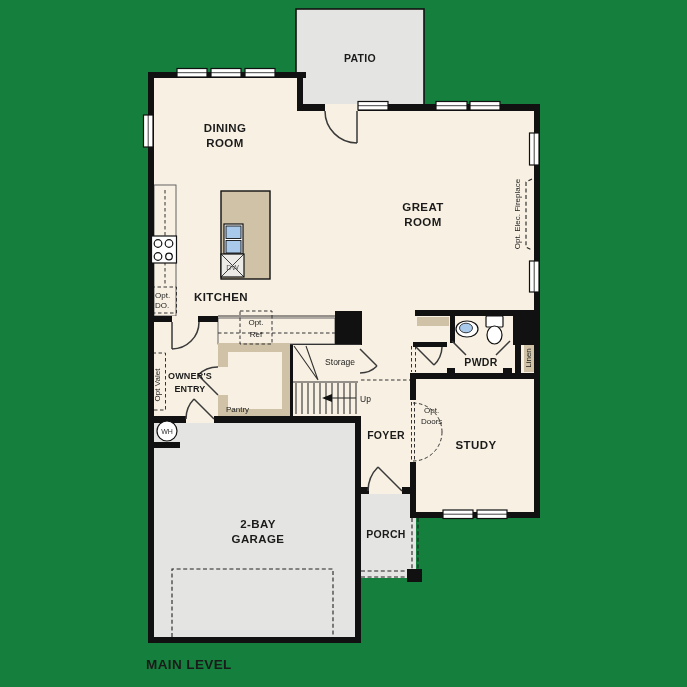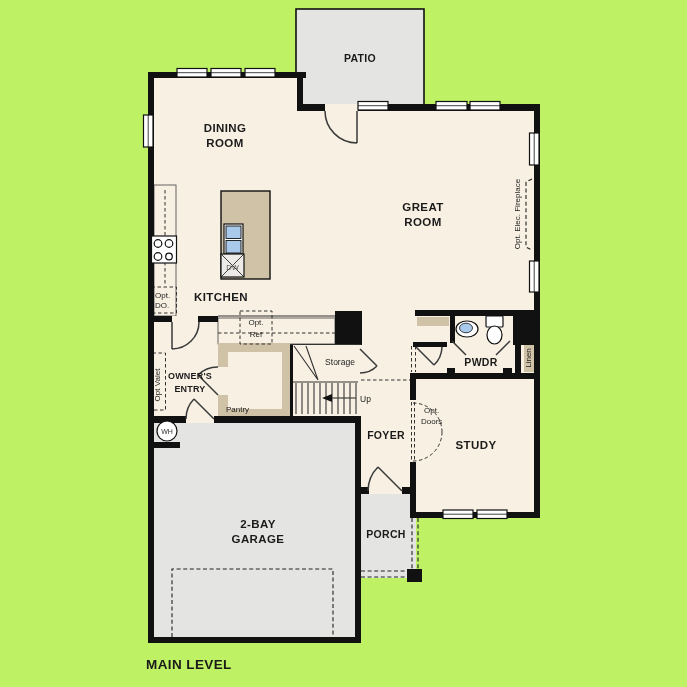--- a/index.html
+++ b/index.html
@@ -1,16 +1,16 @@
 <!DOCTYPE html>
 <html><head>
 <meta charset="utf-8">
 <style>
   html,body{margin:0;padding:0;background:#ffffff;}
-  .plan-wrap{width:687px;height:687px;position:relative;background:#bef264;}
+  .plan-wrap{width:687px;height:687px;position:relative;background:#15803d;}
   svg{display:block;}
   text{font-family:"Liberation Sans",sans-serif;fill:#1a1a1a;}
   .room{font-size:11.5px;font-weight:bold;letter-spacing:.4px;}
   .room-md{font-size:10.5px;font-weight:bold;letter-spacing:.3px;}
   .room-sm{font-size:9px;font-weight:bold;letter-spacing:.2px;}
   .note{font-size:8.5px;fill:#222;}
   .note-sm{font-size:8px;fill:#222;}
   .title{font-size:13.5px;font-weight:bold;letter-spacing:.4px;}
   .wall{fill:#111111;}
   .win{fill:#ffffff;stroke:#111;stroke-width:1.2;}

